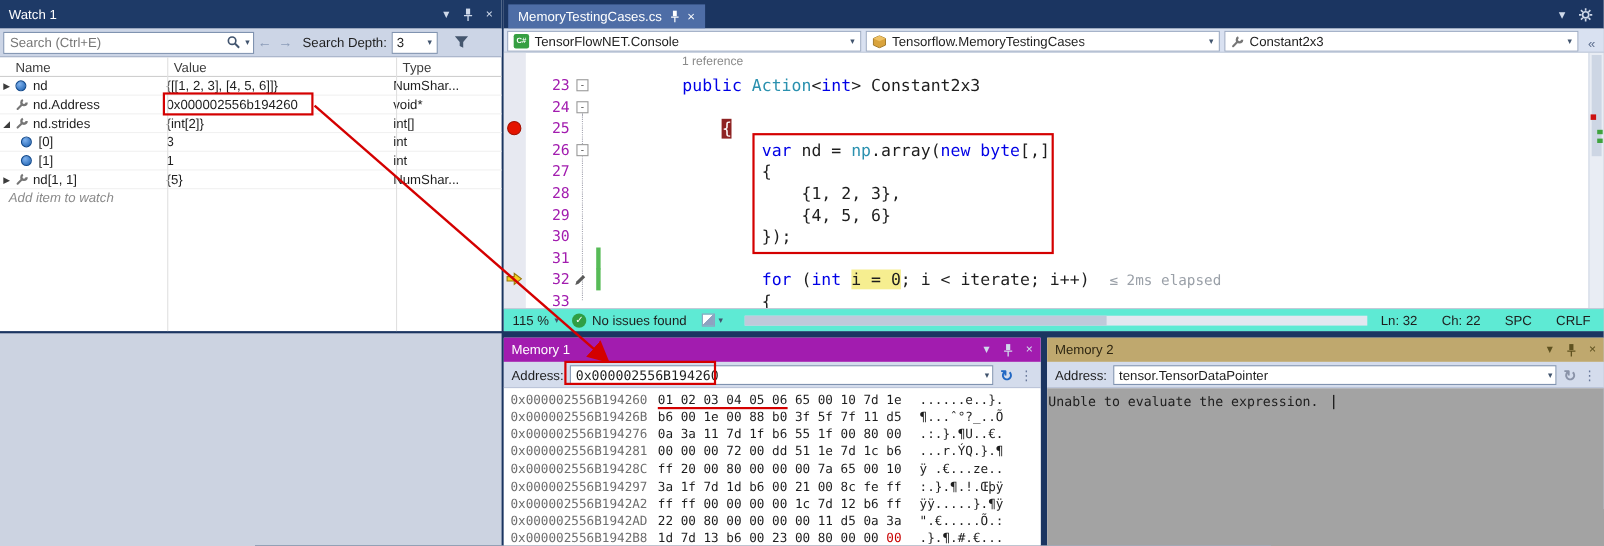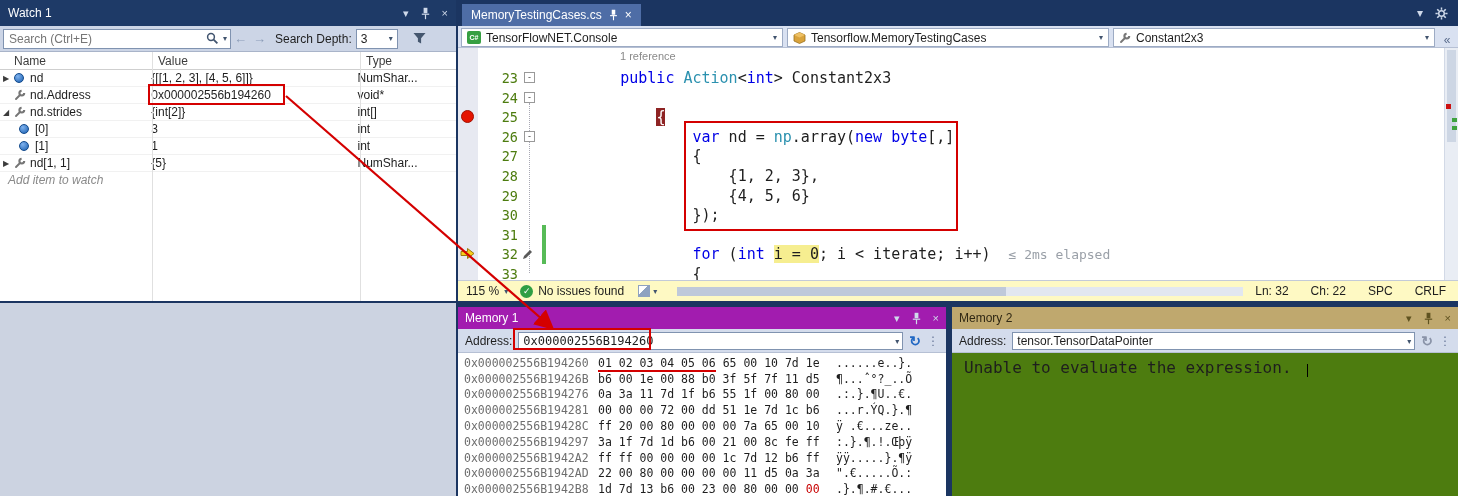--- a/index.html
+++ b/index.html
@@ -46,39 +46,39 @@
 .navbar{position:absolute;left:0;top:26px;right:0;height:22px;background:#d9e1f1;display:flex;align-items:flex-end;gap:4px;padding:0 3px;border-bottom:1px solid #b6c0d4}
 .nav-combo{flex:1;height:19px;background:#fff;border:1px solid #9dabc4;display:flex;align-items:center;gap:5px;padding:0 5px;min-width:0}
 .nc-label{white-space:nowrap;overflow:hidden}
 .nc-chev{margin-left:auto}
 .ico-proj{width:14px;height:13px;background:#369f42;border-radius:2px;color:#fff;font-size:7px;font-weight:bold;display:flex;align-items:center;justify-content:center;flex:none}
 .nav-end{width:16px;color:#5b6c8c;text-align:center;flex:none}
 .code-wrap{position:absolute;left:0;top:48px;right:14px;bottom:21px;background:#fff;overflow:hidden}
 .glyphcol{position:absolute;left:0;top:0;bottom:0;width:20px;background:#e7e9f1}
 .codelens{position:absolute;left:162px;top:2px;color:#8a8a8a;font-size:11px}
 .code-line{position:absolute;left:0;width:100%;height:20px;line-height:20px;font-family:"DejaVu Sans Mono","Liberation Mono",monospace;font-size:15px;white-space:pre}
-.ln{position:absolute;left:22px;width:38px;text-align:right;color:#4d7c0f;font-size:13.5px}
+.ln{position:absolute;left:22px;width:38px;text-align:right;color:#a21caf;font-size:13.5px}
 .fold-box{position:absolute;left:66px;top:4px;width:11px;height:11px;border:1px solid #999;background:#fff;color:#444;font:9px/9px "Liberation Sans",sans-serif;text-align:center}
 .pencil{position:absolute;left:64px;top:4px}
 .change-bar{position:absolute;left:84px;top:0;width:4px;height:100%;background:#57bb57}
 .code-text{position:absolute;left:90px;top:0}
 .seg-k{color:#0000e6}
 .seg-t{color:#2b91af}
 .seg-hl{background:#f6ee90}
 .seg-bp{background:#8e2323;color:#fff}
 .perf-tip{color:#9aa0a8;font-size:13px;margin-left:18px}
 .bp-dot{position:absolute;left:3px;top:3px;width:13px;height:13px;border-radius:50%;background:#e51400;border:1px solid #a31000}
 .cur-arrow{position:absolute;left:2px;top:3px}
 .fold-guide{position:absolute;left:71px;top:55px;height:170px;border-left:1px dotted #a8a8b4}
 .vscroll{position:absolute;right:0;top:48px;bottom:21px;width:14px;background:#e9edf4;border-left:1px solid #d2d9e6}
 .v-thumb{position:absolute;left:2px;right:2px;top:2px;height:92px;background:#cdd6e4}
 .m-red{position:absolute;left:1px;top:56px;width:5px;height:5px;background:#cc1111}
 .m-g1{position:absolute;right:1px;top:70px;width:5px;height:4px;background:#3fa33f}
 .m-g2{position:absolute;right:1px;top:78px;width:5px;height:4px;background:#3fa33f}
-.ed-status{position:absolute;left:0;right:0;bottom:0;height:21px;background:#fef9c3;border-top:1px solid #c3cad8;display:flex;align-items:center}
+.ed-status{position:absolute;left:0;right:0;bottom:0;height:21px;background:#5eead4;border-top:1px solid #c3cad8;display:flex;align-items:center}
 .zoom{display:flex;align-items:center;gap:5px;padding:0 12px 0 8px}
 .chk{width:13px;height:13px;border-radius:50%;background:#2f9e44;color:#fff;display:flex;align-items:center;justify-content:center;font-size:9px;flex:none}
 .issues{margin:0 14px 0 5px}
 .brush{width:12px;height:12px;background:linear-gradient(135deg,#fff 45%,#8fa2c0 45%);border:1px solid #8fa2c0;flex:none}
 .b-chev{margin:0 8px 0 3px}
 .hscroll{flex:1;height:9px;margin:0 12px;background:#e2e7f0}
 .hthumb{width:58%;height:100%;background:#bfc9da}
 .st{flex:none;margin-right:22px}
 .st:last-child{margin-right:12px}
 
@@ -99,21 +99,21 @@
 #memory1 .refresh{color:#2268c3}
 #memory2 .refresh{color:#8a93a8}
 .grip{flex:none;color:#68789a}
 .hex-area{position:absolute;left:0;top:46px;right:0;bottom:0;background:#fff;font-family:"DejaVu Sans Mono","Liberation Mono",monospace;font-size:11.5px;overflow:hidden;padding-top:2px}
 .hex-row{height:15.8px;display:flex;align-items:center;padding-left:6px;white-space:pre}
 .hx-addr{color:#6e6e6e;width:128px;flex:none}
 .hx-bytes{width:230px;flex:none;margin-left:6px}
 .hx-ascii{margin-left:8px}
 .u-red{border-bottom:2px solid #d40000}
 .red-b{color:#c80000}
-.mem-body{position:absolute;left:0;top:46px;right:0;bottom:0;background:#4d7c0f;font-family:"DejaVu Sans Mono","Liberation Mono",monospace;font-size:16px;padding:5px 12px}
+.mem-body{position:absolute;left:0;top:46px;right:0;bottom:0;background:#a3a3a3;font-family:"DejaVu Sans Mono","Liberation Mono",monospace;font-size:12px;padding:5px 1px}
 .caret{display:inline-block;width:1px;height:13px;background:#000;margin-left:6px;vertical-align:text-bottom}
 
 #filler-bl{position:absolute;left:0;top:303px;width:456px;height:193px;background:#ccd3e1}
 
 
 .annot-box{position:absolute;border:2px solid #d40000;z-index:40;pointer-events:none}
 #annot-watch{left:148px;top:84px;width:137px;height:21px}
 #annot-code{left:684px;top:121px;width:274px;height:110px}
 #annot-mem{left:513px;top:328px;width:138px;height:22px}
 #annot-svg{position:absolute;left:0;top:0;width:1458px;height:496px;z-index:39;pointer-events:none}

